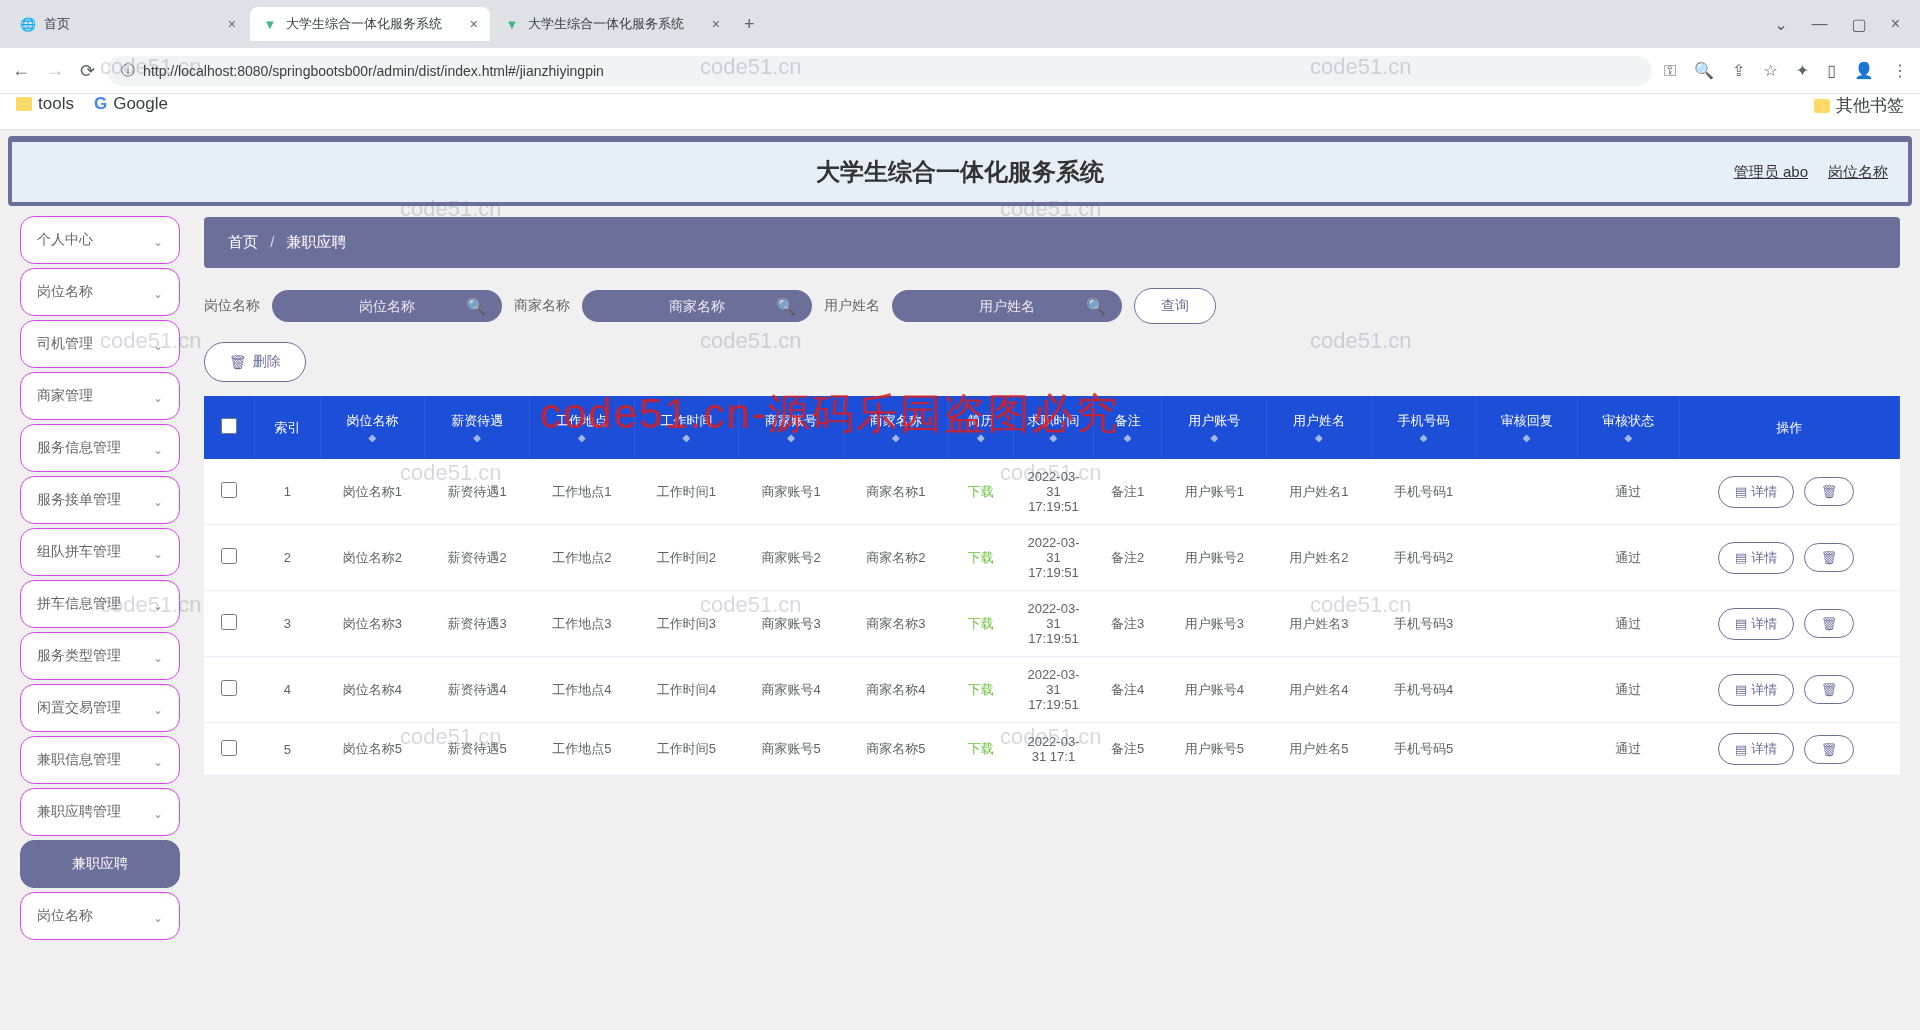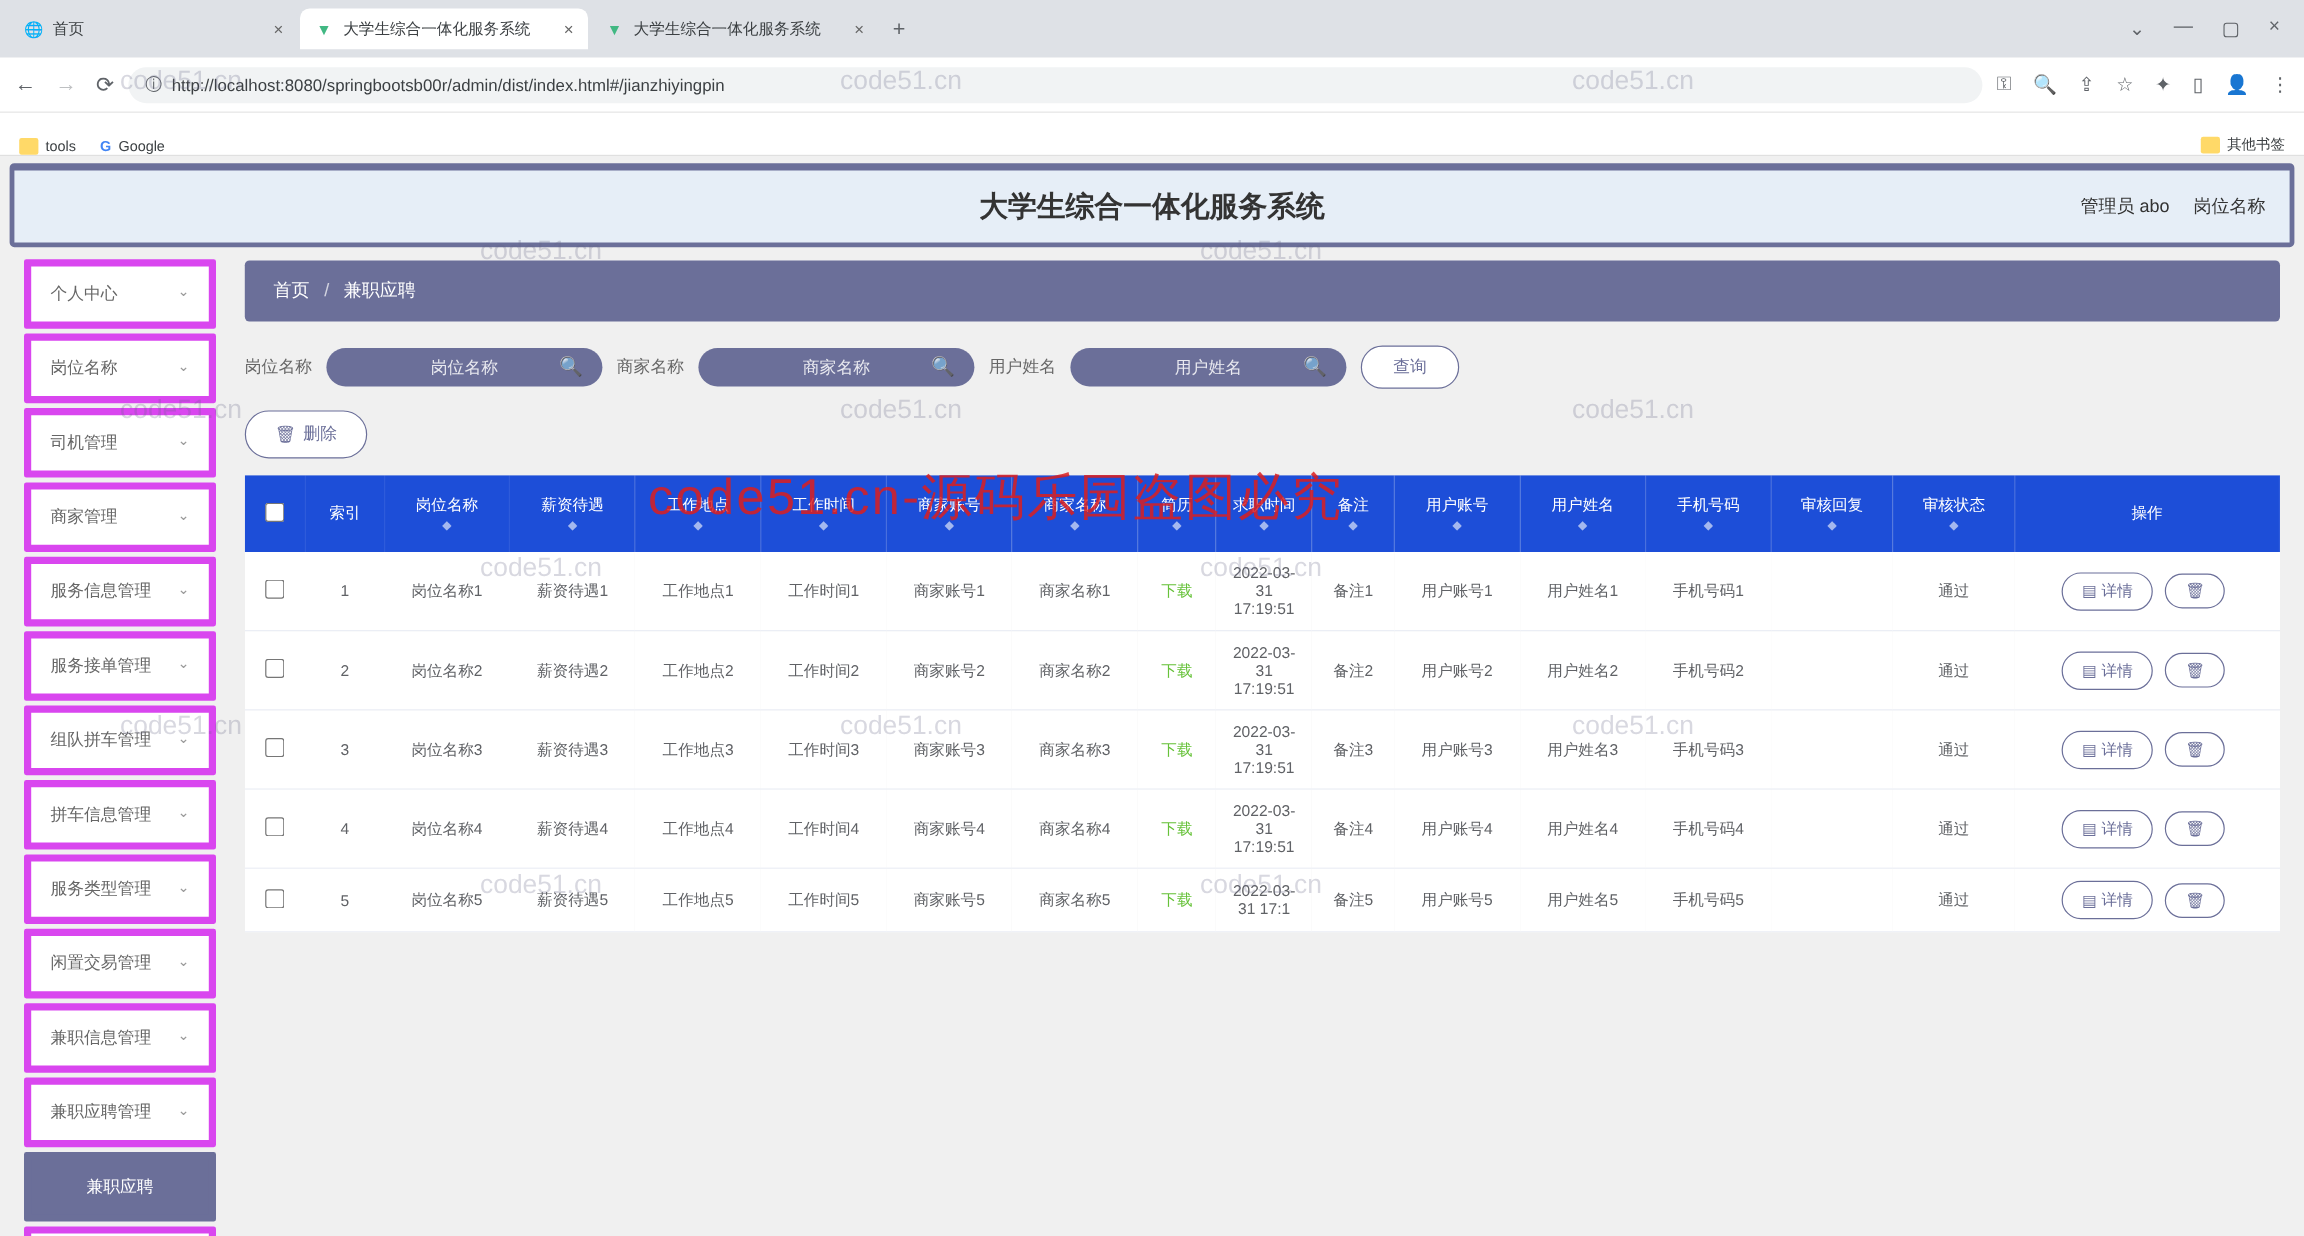--- a/index.html
+++ b/index.html
@@ -16,36 +16,36 @@
 .window-controls span { cursor: pointer; }
 
 .address-bar { background: #fff; height: 46px; display: flex; align-items: center; padding: 0 12px; gap: 12px; border-bottom: 1px solid #e0e0e0; }
 .nav-icons { display: flex; gap: 16px; color: #5f6368; font-size: 18px; }
 .nav-icons span { cursor: pointer; }
 .url-area { flex: 1; display: flex; align-items: center; gap: 8px; background: #f1f3f4; border-radius: 20px; padding: 6px 14px; font-size: 14px; color: #3c4043; }
 .url-area .info-icon { color: #5f6368; }
 .right-icons { display: flex; gap: 18px; color: #5f6368; font-size: 16px; align-items: center; }
 .right-icons span { cursor: pointer; }
 
-.bookmarks-bar { background: #fff; height: 36px; display: flex; align-items: flex-end; padding: 0 16px; gap: 20px; font-size: 12px; color: #3c4043; border-bottom: 1px solid #e0e0e0; }
+.bookmarks-bar { background: #fff; height: 36px; display: flex; align-items: flex-start; padding: 0 16px; gap: 20px; font-size: 17px; color: #3c4043; border-bottom: 1px solid #e0e0e0; }
 .bookmark { display: flex; align-items: center; gap: 6px; cursor: pointer; }
 .bookmark-folder { width: 16px; height: 14px; background: #ffd968; border-radius: 2px; }
 .other-bookmarks { margin-left: auto; }
 
 
 .app-header { background: #e6eef7; height: 70px; display: flex; align-items: center; justify-content: center; position: relative; border: 4px solid #6b6f99; border-top-width: 6px; margin: 6px 8px 0 8px; border-radius: 4px; }
 .app-title { font-size: 24px; font-weight: bold; color: #333; }
 .header-right { position: absolute; right: 20px; display: flex; gap: 20px; font-size: 15px; color: #333; }
-.header-right span { cursor: pointer; }
+.header-right span { cursor: pointer; text-decoration: underline; }
 
 
 .main-layout { display: flex; height: calc(1030px - 48px - 46px - 36px - 80px); }
 
 .sidebar { width: 180px; padding: 10px 0 0 20px; }
-.side-item { background: #fff; border: 6px solid #d946ef; padding: 14px 16px; font-size: 14px; color: #666; display: flex; justify-content: space-between; align-items: flex-start; cursor: pointer; margin-bottom: 4px; border-radius: 2px; }
+.side-item { background: #fff; border: 1px solid #d946ef; padding: 14px 16px; font-size: 14px; color: #666; display: flex; justify-content: space-between; align-items: flex-end; cursor: pointer; margin-bottom: 4px; border-radius: 14px; }
 .side-item.active { background: #6b6f99; color: #fff; border-color: #6b6f99; justify-content: center; font-weight: 500; }
 .chevron { color: #999; font-size: 12px; }
 
 .content { flex: 1; padding: 11px 20px 0 24px; overflow: hidden; }
 
 .breadcrumb { background: #6b6f99; color: #fff; padding: 16px 24px; border-radius: 4px; font-size: 15px; margin-bottom: 20px; }
 .breadcrumb .crumb { cursor: pointer; }
 .breadcrumb .sep { margin: 0 8px; opacity: 0.7; }
 
 .filters { display: flex; align-items: center; gap: 12px; margin-bottom: 18px; }

